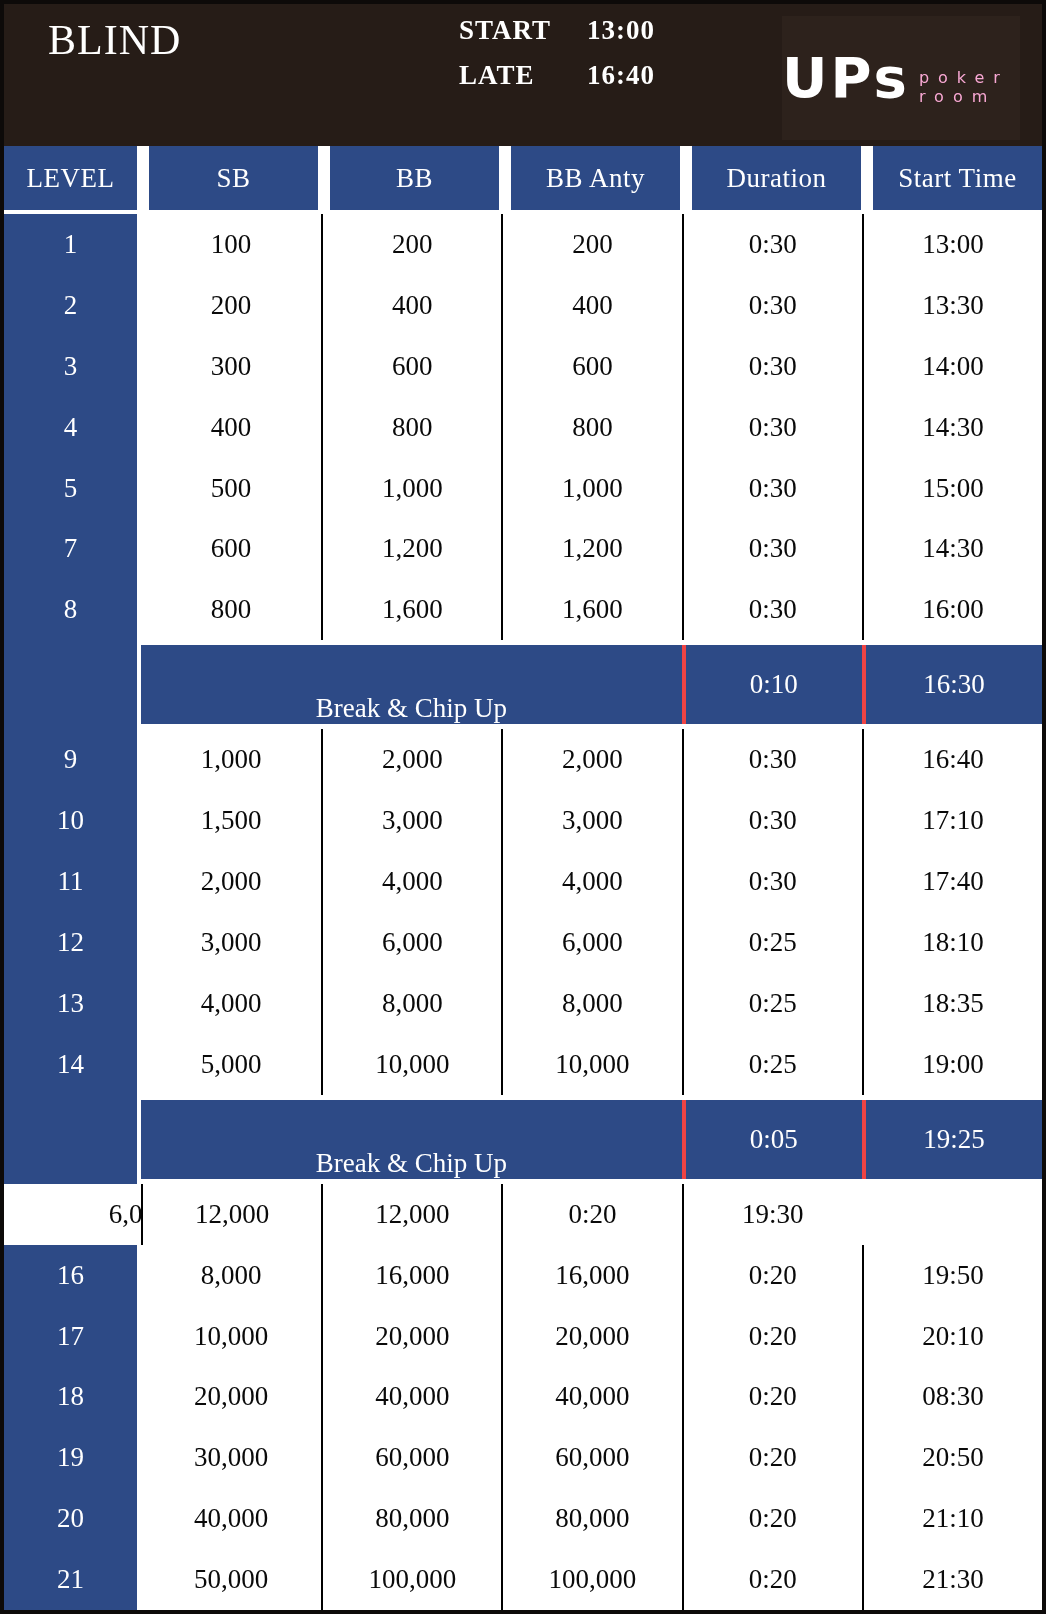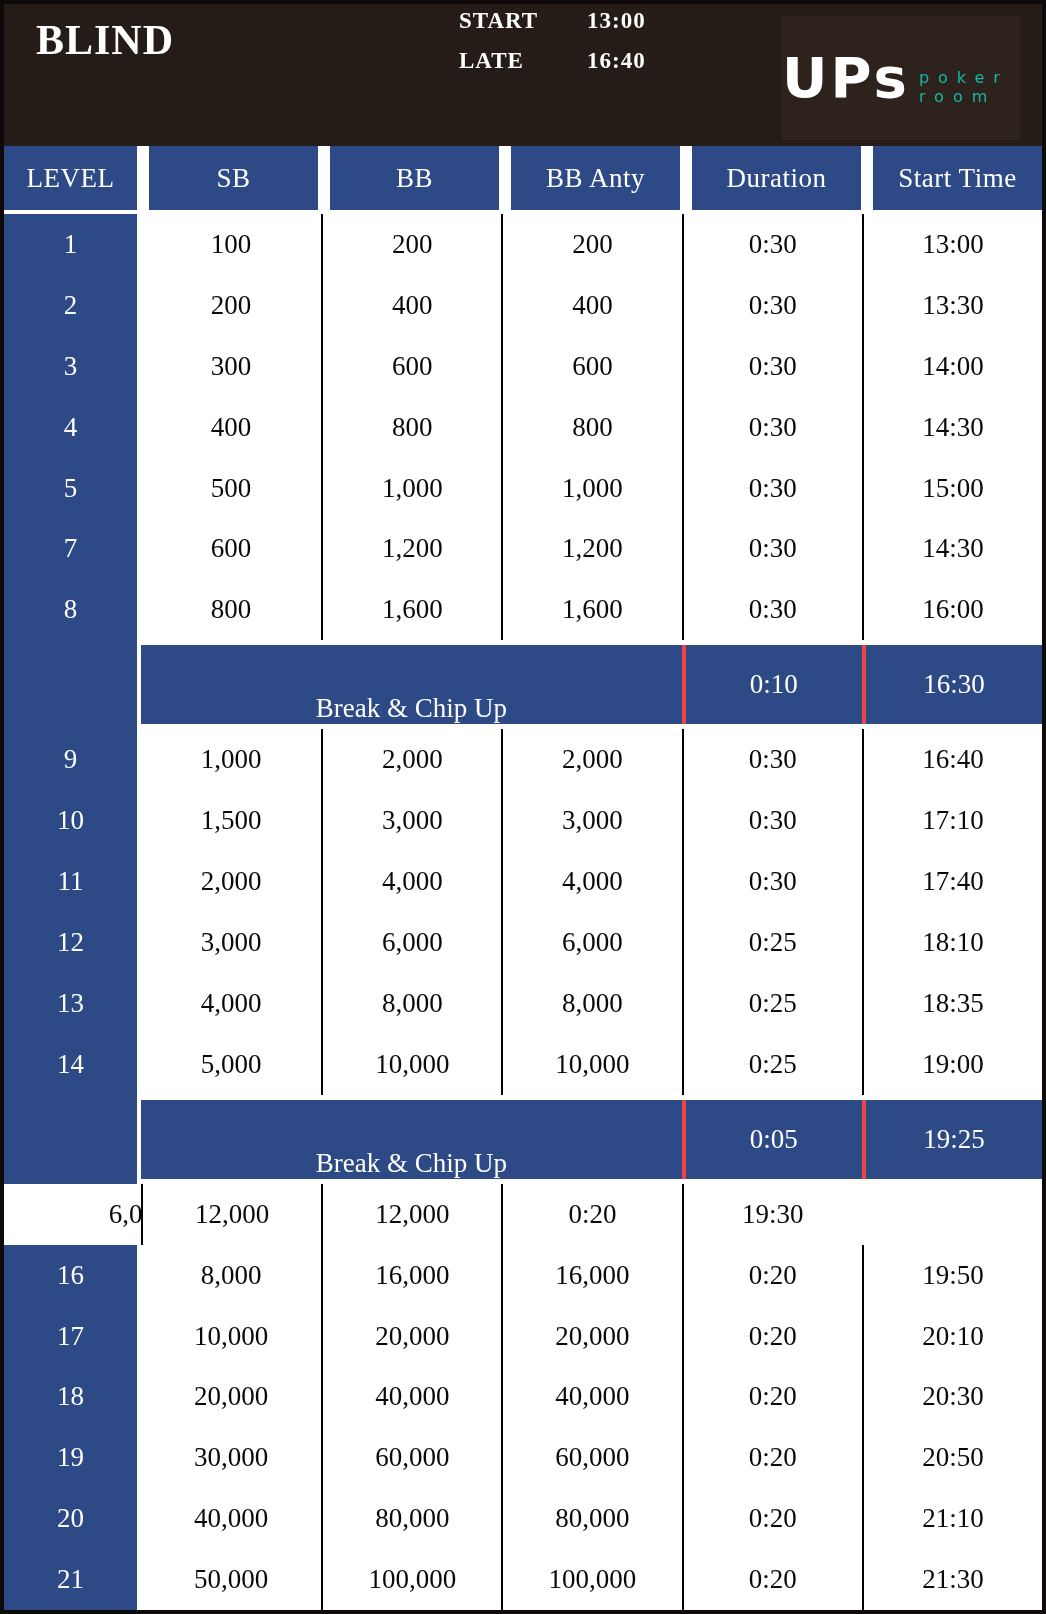--- a/index.html
+++ b/index.html
@@ -6,41 +6,41 @@
   .screen{
     width:1046px;height:1614px;box-sizing:border-box;
     border:4px solid #0d0a09;background:#ffffff;
     display:flex;flex-direction:column;
     font-family:"Liberation Serif","DejaVu Serif",serif;
     position:relative;overflow:hidden;
   }
   
   .top-header{flex:none;height:142px;background:#261c17;position:relative;color:#fff;}
   .title{
-    position:absolute;left:32px;top:8px;
-    font-size:42px;font-weight:bold;line-height:57px;letter-spacing:1px;
+    position:absolute;left:44px;top:8px;
+    font-size:42px;font-weight:normal;line-height:57px;letter-spacing:1px;
     white-space:pre-line;
   }
   .schedule{
-    position:absolute;left:455px;top:4px;
+    position:absolute;left:455px;top:11px;
     display:grid;grid-template-columns:128px auto;row-gap:14px;
-    font-size:23px;font-weight:bold;letter-spacing:1px;
+    font-size:27px;font-weight:bold;letter-spacing:1px;
   }
   .logo-box{
     position:absolute;top:12px;right:22px;width:238px;height:124px;
     background:#2d221c;display:flex;flex-direction:row;
     align-items:center;justify-content:center;
   }
   .logo-main{
     font-family:"DejaVu Sans","Liberation Sans",sans-serif;
     font-size:56px;font-weight:bold;line-height:1;letter-spacing:3px;color:#fff;
   }
   .logo-sub{
     font-family:"DejaVu Sans","Liberation Sans",sans-serif;
-    font-size:16px;letter-spacing:9px;margin-top:18px;padding-left:9px;color:#14b8a6;
+    font-size:16px;letter-spacing:9px;margin-top:18px;padding-left:9px;color:#f9a8d4;
   }
   
   .thead{
     flex:none;height:64px;background:#fff;
     display:grid;grid-template-columns:133px repeat(5,1fr);column-gap:12px;
   }
   .th{
     background:#2d4a86;color:#fff;
     display:flex;align-items:center;justify-content:center;
     font-size:27px;letter-spacing:0.5px;
@@ -262,21 +262,21 @@
     <div class="data-cell bordered">0:20</div>
     <div class="data-cell bordered">20:10</div>
   </div>
       <div class="row">
     <div class="level-cell">18</div>
     <div class="gap-cell"></div>
     <div class="data-cell">20,000</div>
     <div class="data-cell bordered">40,000</div>
     <div class="data-cell bordered">40,000</div>
     <div class="data-cell bordered">0:20</div>
-    <div class="data-cell bordered">20:30</div>
+    <div class="data-cell bordered">08:30</div>
   </div>
       <div class="row">
     <div class="level-cell">19</div>
     <div class="gap-cell"></div>
     <div class="data-cell">30,000</div>
     <div class="data-cell bordered">60,000</div>
     <div class="data-cell bordered">60,000</div>
     <div class="data-cell bordered">0:20</div>
     <div class="data-cell bordered">20:50</div>
   </div>

